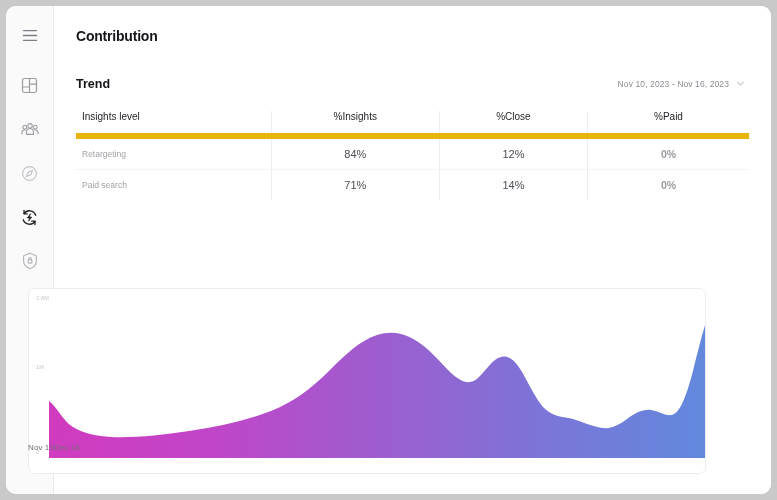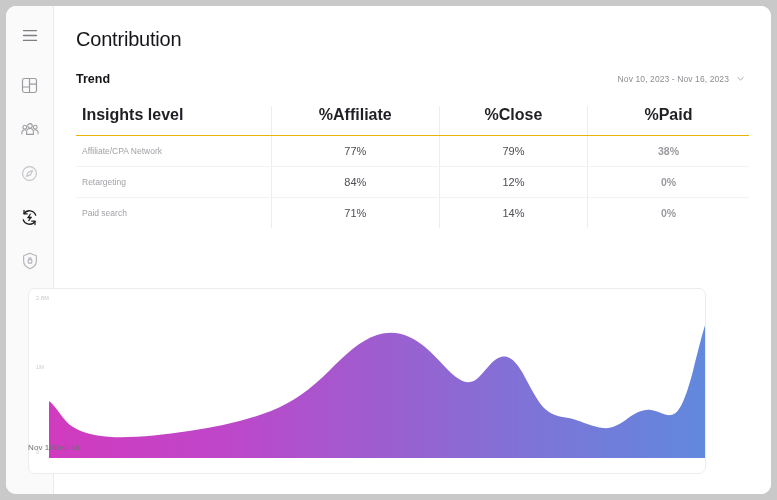--- a/index.html
+++ b/index.html
@@ -59,25 +59,25 @@
   .main {
     flex: 1 1 auto;
     height: 100%;
     background: #ffffff;
     position: relative;
     padding: 22px 22px 0 22px;
     overflow: hidden;
   }
 
   .page-title {
-    font-size: 20px;
-    font-weight: 400;
+    font-size: 14px;
+    font-weight: 700;
     color: #16161a;
     letter-spacing: -0.2px;
-    margin-bottom: 21px;
+    margin-bottom: 33px;
   }
 
   .trend-row {
     display: flex;
     align-items: center;
     justify-content: space-between;
     margin-bottom: 20px;
   }
   .trend-label {
     font-size: 12.5px;
@@ -98,27 +98,27 @@
     flex: 0 0 9px;
   }
 
   
   .table {
     width: 100%;
     border-collapse: collapse;
     table-layout: fixed;
   }
   .table th {
-    font-size: 16px;
-    font-weight: 700;
+    font-size: 10px;
+    font-weight: 400;
     color: #1f1f24;
     text-align: center;
     padding: 0 0 11px 0;
     border-right: 1px solid #ededf0;
-    border-bottom: 1px solid #eab308;
+    border-bottom: 6px solid #eab308;
   }
   .table th.col-name {
     text-align: left;
     padding-left: 6px;
   }
   .table th:last-child { border-right: none; }
 
   .table td {
     font-size: 9.5px;
     color: #9a9aa0;
@@ -295,32 +295,26 @@
       <table class="table">
         <colgroup>
           <col class="c1">
             <col class="c2">
             <col class="c3">
             <col class="c4">
         </colgroup>
         <thead>
           <tr>
             <th class="col-name">Insights level</th>
-            <th>%Affiliate</th>
+            <th>%Insights</th>
             <th>%Close</th>
             <th>%Paid</th>
           </tr>
         </thead>
         <tbody>
-          <tr>
-            <td class="col-name">Affiliate/CPA Network</td>
-            <td class="num">77%</td>
-            <td class="num">79%</td>
-            <td class="solo solo-amber">38%</td>
-          </tr>
           <tr>
             <td class="col-name">Retargeting</td>
             <td class="num">84%</td>
             <td class="num">12%</td>
             <td class="solo solo-red">0%</td>
           </tr>
           <tr>
             <td class="col-name">Paid search</td>
             <td class="num">71%</td>
             <td class="num">14%</td>

